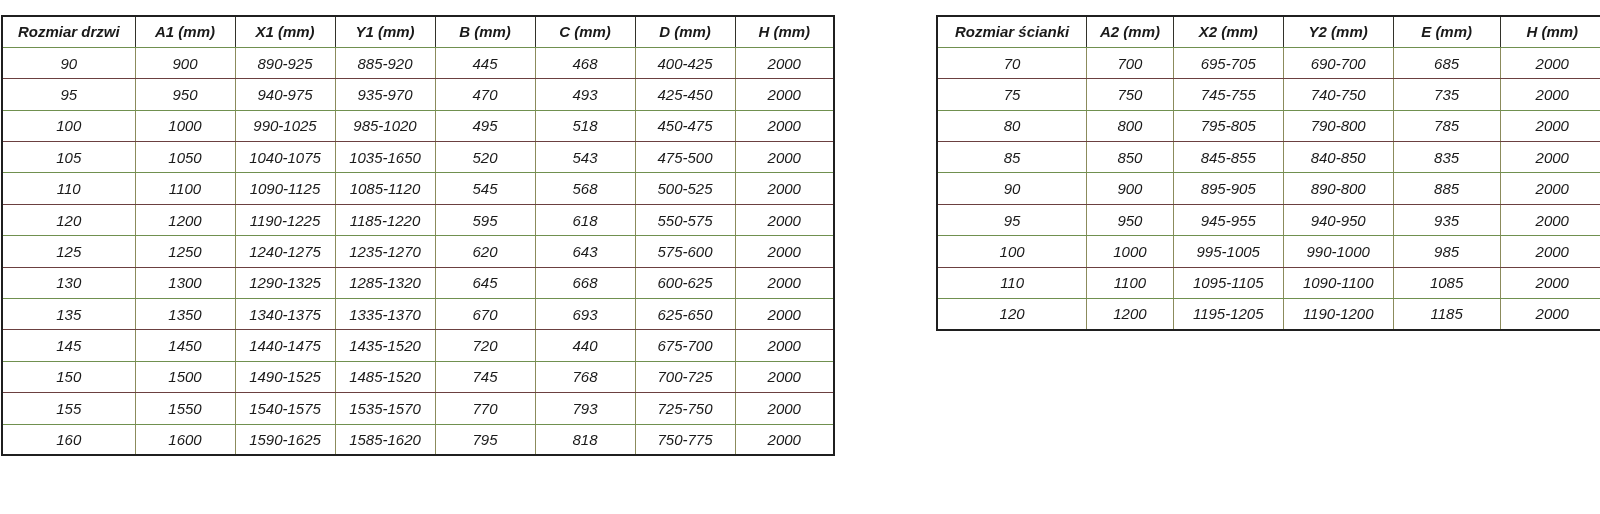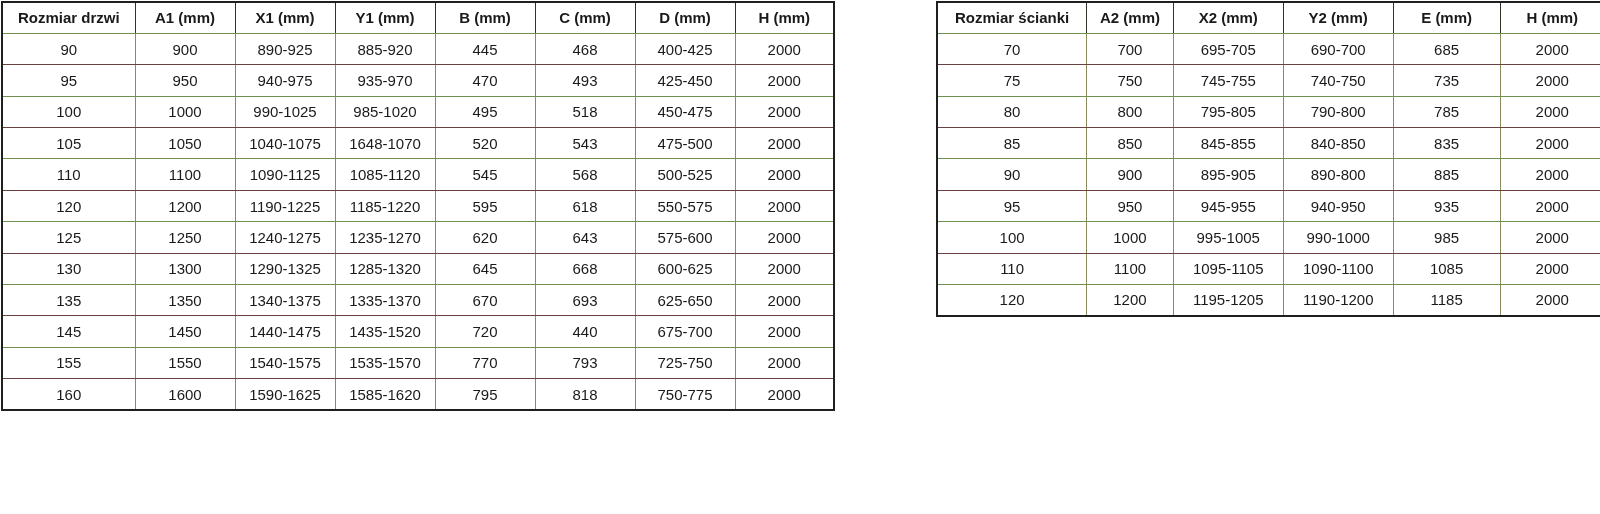--- a/index.html
+++ b/index.html
@@ -13,24 +13,25 @@
   }
   *{box-sizing:border-box;}
   html,body{margin:0;padding:0;}
   body{
     width:1600px;height:514px;position:relative;overflow:hidden;
     background:var(--bg);
     font-family:"Liberation Sans", sans-serif;
     color:var(--text);
   }
   table.size-table{
-    position:absolute;top:1px;
+    position:absolute;top:15px;
     border-collapse:collapse;table-layout:fixed;
     background:var(--bg);
     border:2px solid var(--outer);
+    font-style:italic;
   }
   #door-table{left:1px;width:832px;}
   #wall-table{left:936px;width:670px;}
   .size-table tr{height:31.4px;}
   .size-table th,.size-table td{
     padding:0 2px;margin:0;
     text-align:center;vertical-align:middle;
     font-size:15px;line-height:1;
     border-left:1px solid var(--vline);
     border-right:1px solid var(--vline);
@@ -99,21 +100,21 @@
         <td>985-1020</td>
         <td>495</td>
         <td>518</td>
         <td>450-475</td>
         <td>2000</td>
       </tr>
       <tr>
         <td>105</td>
         <td>1050</td>
         <td>1040-1075</td>
-        <td>1648-1070</td>
+        <td>1035-1650</td>
         <td>520</td>
         <td>543</td>
         <td>475-500</td>
         <td>2000</td>
       </tr>
       <tr>
         <td>110</td>
         <td>1100</td>
         <td>1090-1125</td>
         <td>1085-1120</td>
@@ -163,20 +164,30 @@
         <td>2000</td>
       </tr>
       <tr>
         <td>145</td>
         <td>1450</td>
         <td>1440-1475</td>
         <td>1435-1520</td>
         <td>720</td>
         <td>440</td>
         <td>675-700</td>
+        <td>2000</td>
+      </tr>
+      <tr>
+        <td>150</td>
+        <td>1500</td>
+        <td>1490-1525</td>
+        <td>1485-1520</td>
+        <td>745</td>
+        <td>768</td>
+        <td>700-725</td>
         <td>2000</td>
       </tr>
       <tr>
         <td>155</td>
         <td>1550</td>
         <td>1540-1575</td>
         <td>1535-1570</td>
         <td>770</td>
         <td>793</td>
         <td>725-750</td>

